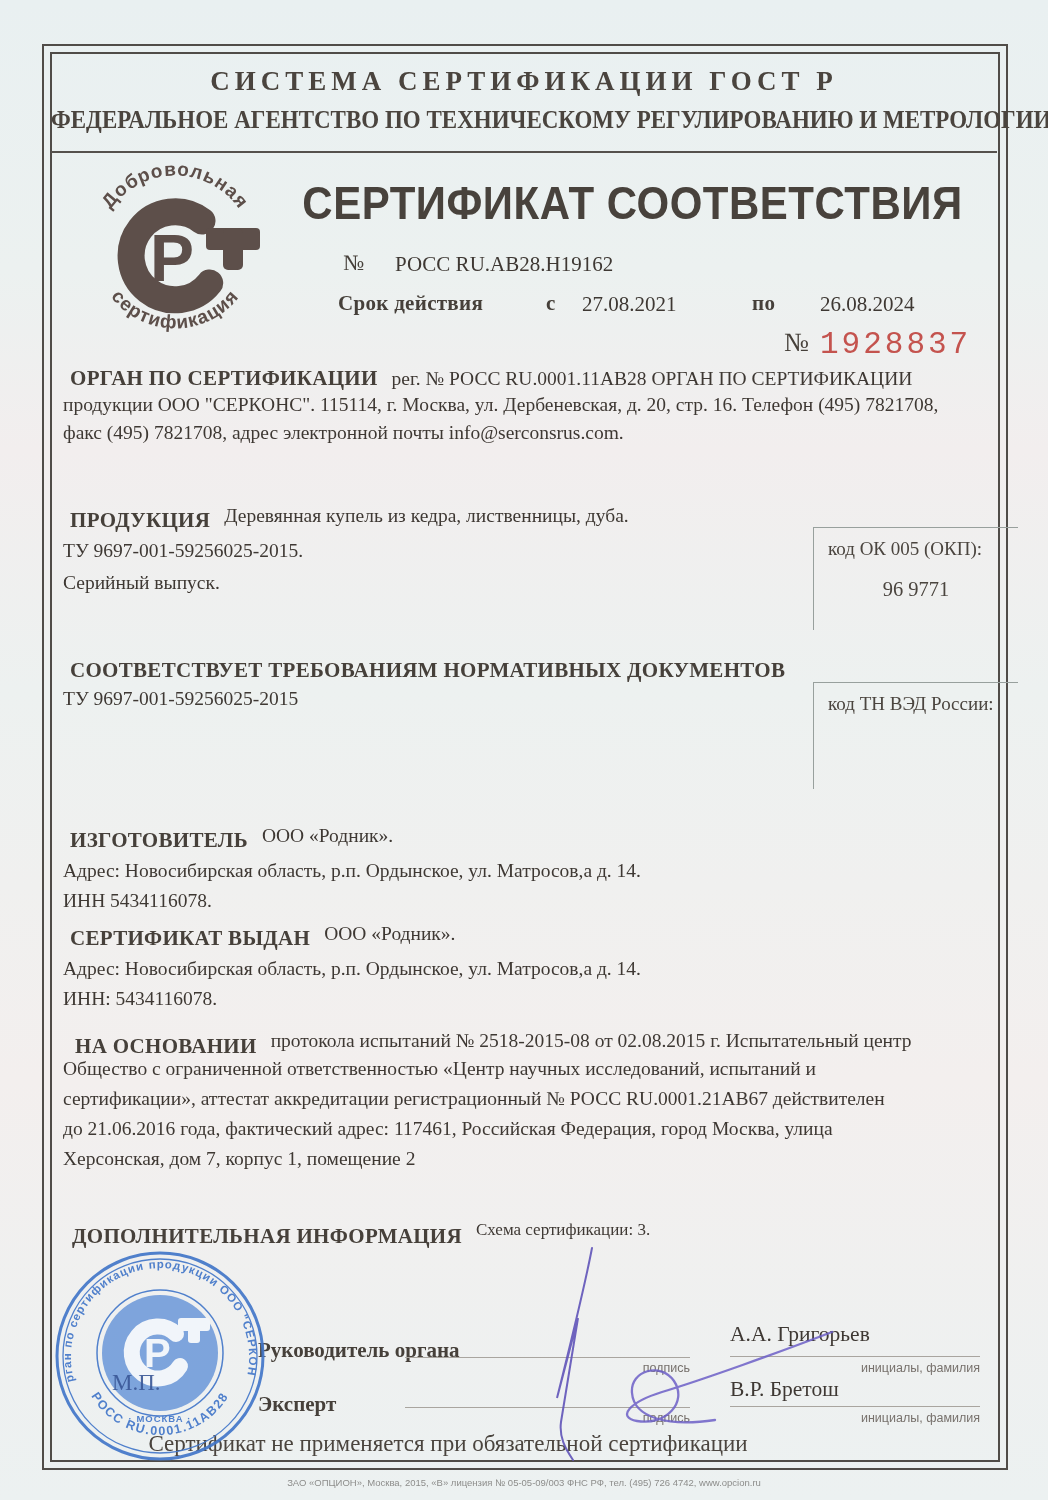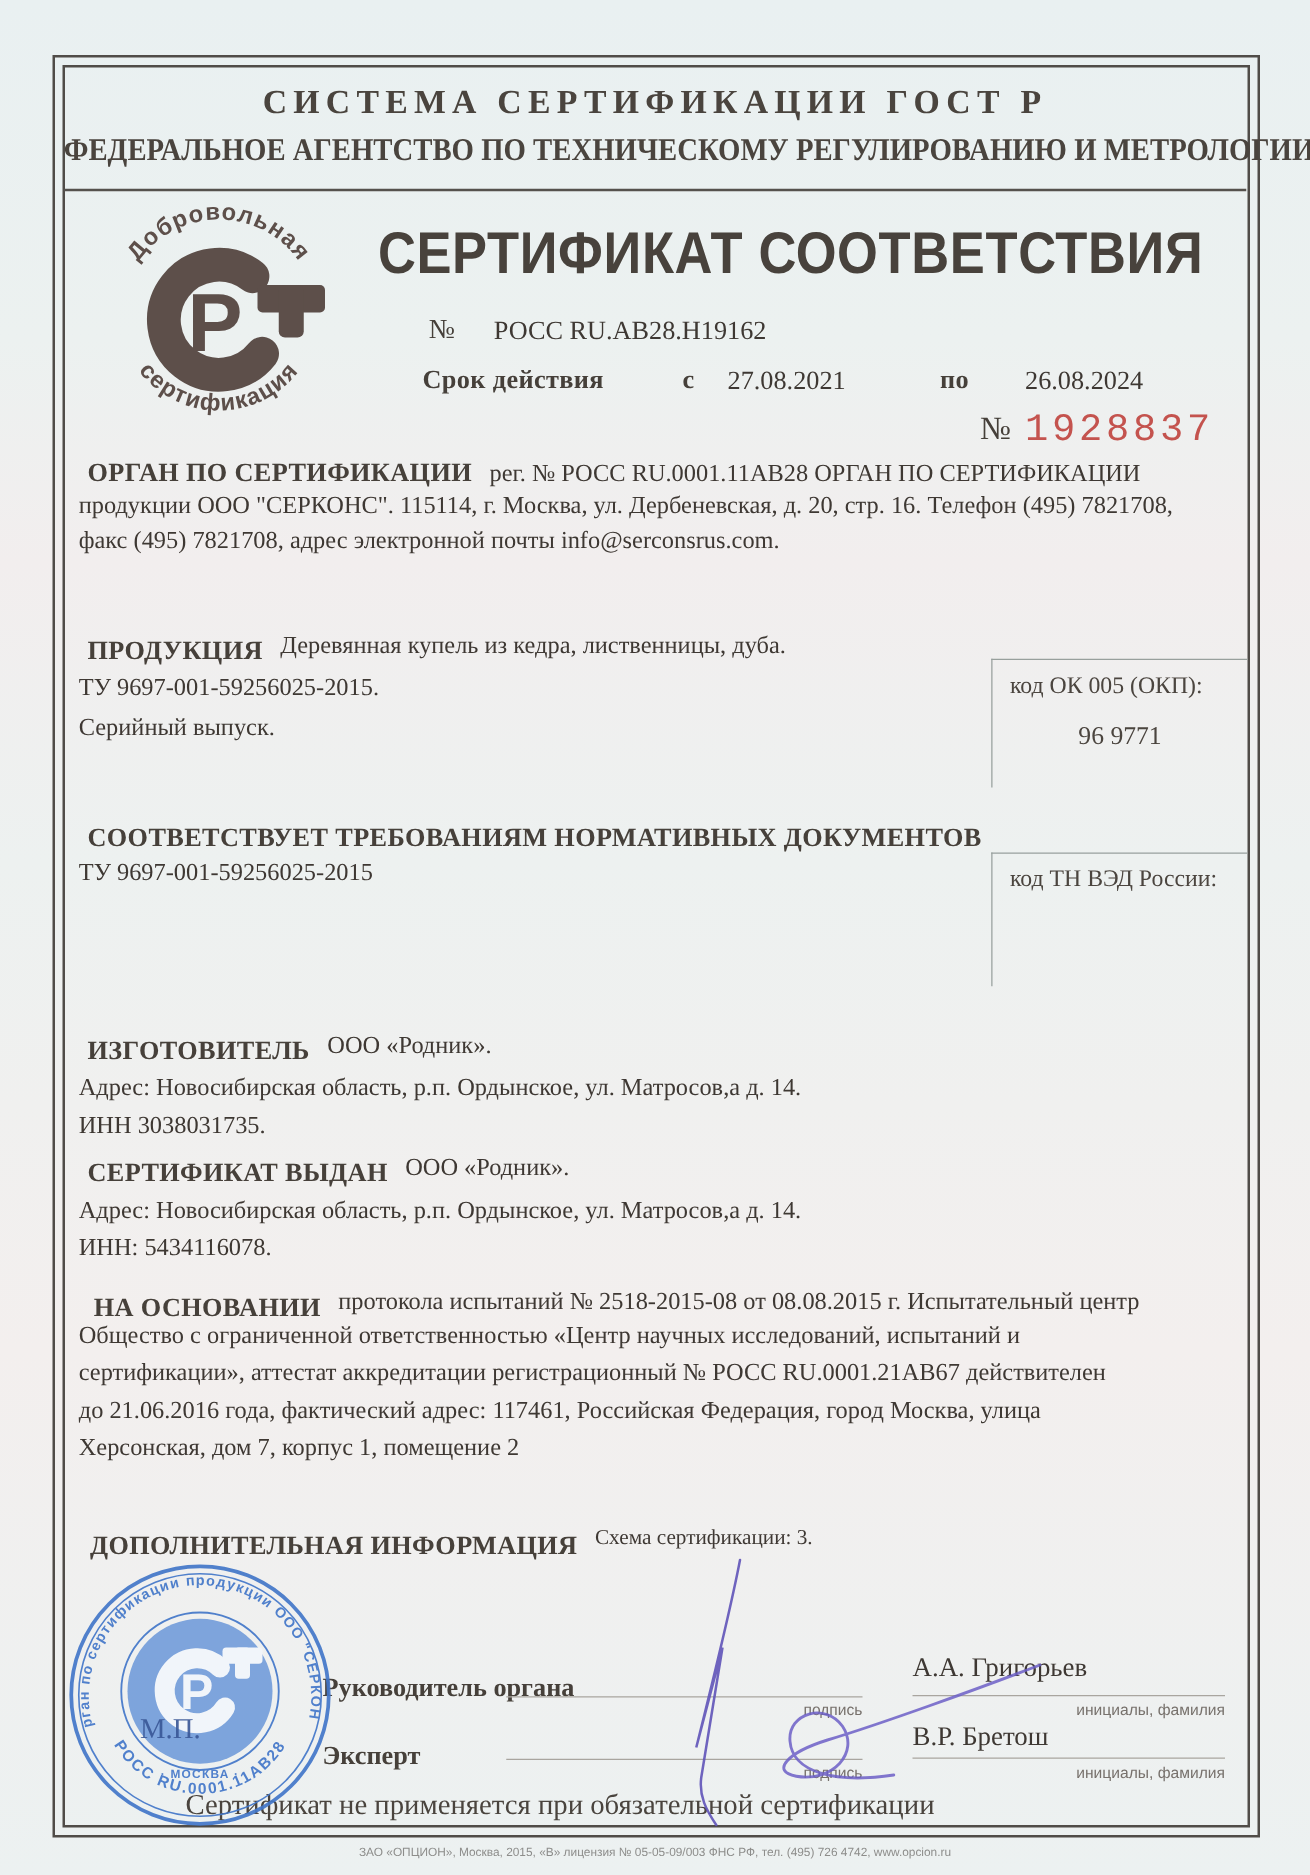--- a/index.html
+++ b/index.html
@@ -16,21 +16,21 @@
          font-weight:bold;font-size:42px;letter-spacing:.5px;color:#48423c;white-space:nowrap;
          transform:scale(1.0,1.12);transform-origin:center top;}
   .line{position:absolute;font-size:19.5px;white-space:nowrap;color:#3e3833;}
   .sec{font-weight:bold;font-size:21px;letter-spacing:.3px;color:#46403a;}
   .raise{position:relative;top:-5px;}
   .drop{position:relative;top:6px;}
   .gap{display:inline-block;width:14px;}
   .no-sign{font-size:22px;color:#46403a;}
   .blank-no-sign{font-size:26px;color:#46403a;}
   .blank-no{font-family:"Liberation Mono",monospace;font-size:31px;letter-spacing:3px;color:#c4534e;}
-  .codebox{position:absolute;border-top:1.5px solid #98a09d;border-left:1.5px solid #98a09d;color:#4b453f;}
+  .codebox{position:absolute;border-top:1.5px solid #98a09d;border-left:1.5px solid #98a09d;color:#4b453f;margin-left:20px;}
   .codebox .cb-label{display:block;margin:10px 0 0 14px;font-size:19px;}
   .codebox .cb-value{display:block;margin-top:18px;text-align:center;font-size:20.5px;}
   .sigline{position:absolute;border-top:1.3px solid #a9a59f;}
   .cap{position:absolute;font-family:"Liberation Sans",sans-serif;font-size:12.5px;color:#77716c;text-align:right;white-space:nowrap;}
   .signame{position:absolute;font-size:21.5px;color:#3e3833;white-space:nowrap;}
   .siglabel{position:absolute;font-weight:bold;font-size:21px;color:#46403a;white-space:nowrap;}
   .bottom-note{position:absolute;left:51px;top:1431px;width:794px;text-align:center;font-size:23px;color:#4a443e;white-space:nowrap;}
   .print-footer{position:absolute;left:0;top:1477px;width:1048px;text-align:center;
                 font-family:"Liberation Sans",sans-serif;font-size:9.5px;color:#8d8d8b;}
   svg{position:absolute;overflow:visible;}
@@ -100,30 +100,30 @@
   <div class="line" style="left:63px;top:688px;">ТУ 9697-001-59256025-2015</div>
 
   <div class="codebox" style="left:793px;top:682px;width:204px;height:106px;">
     <span class="cb-label">код ТН ВЭД России:</span>
   </div>
 
   <div class="line" style="left:70px;top:828px;">
     <span class="sec">ИЗГОТОВИТЕЛЬ</span><span class="gap"></span><span class="raise">ООО «Родник».</span>
   </div>
   <div class="line" style="left:63px;top:860px;">Адрес: Новосибирская область, р.п. Ордынское, ул. Матросов,а д. 14.</div>
-  <div class="line" style="left:63px;top:890px;">ИНН 3038031735.</div>
+  <div class="line" style="left:63px;top:890px;">ИНН 5434116078.</div>
 
   <div class="line" style="left:70px;top:926px;">
     <span class="sec">СЕРТИФИКАТ ВЫДАН</span><span class="gap"></span><span class="raise">ООО «Родник».</span>
   </div>
   <div class="line" style="left:63px;top:958px;">Адрес: Новосибирская область, р.п. Ордынское, ул. Матросов,а д. 14.</div>
   <div class="line" style="left:63px;top:988px;">ИНН: 5434116078.</div>
 
   <div class="line" style="left:75px;top:1028px;">
-    <span class="sec drop">НА ОСНОВАНИИ</span><span class="gap"></span><span>протокола испытаний № 2518-2015-08 от 08.08.2015 г. Испытательный центр</span>
+    <span class="sec drop">НА ОСНОВАНИИ</span><span class="gap"></span><span>протокола испытаний № 2518-2015-08 от 02.08.2015 г. Испытательный центр</span>
   </div>
   <div class="line" style="left:63px;top:1058px;">Общество с ограниченной ответственностью «Центр научных исследований, испытаний и</div>
   <div class="line" style="left:63px;top:1088px;">сертификации», аттестат аккредитации регистрационный № РОСС RU.0001.21АВ67 действителен</div>
   <div class="line" style="left:63px;top:1118px;">до 21.06.2016 года, фактический адрес: 117461, Российская Федерация, город Москва, улица</div>
   <div class="line" style="left:63px;top:1148px;">Херсонская, дом 7, корпус 1, помещение 2</div>
 
   <div class="line" style="left:72px;top:1224px;">
     <span class="sec">ДОПОЛНИТЕЛЬНАЯ ИНФОРМАЦИЯ</span><span class="gap"></span><span class="raise" style="top:-8px;font-size:17px;">Схема сертификации: 3.</span>
   </div>
 

